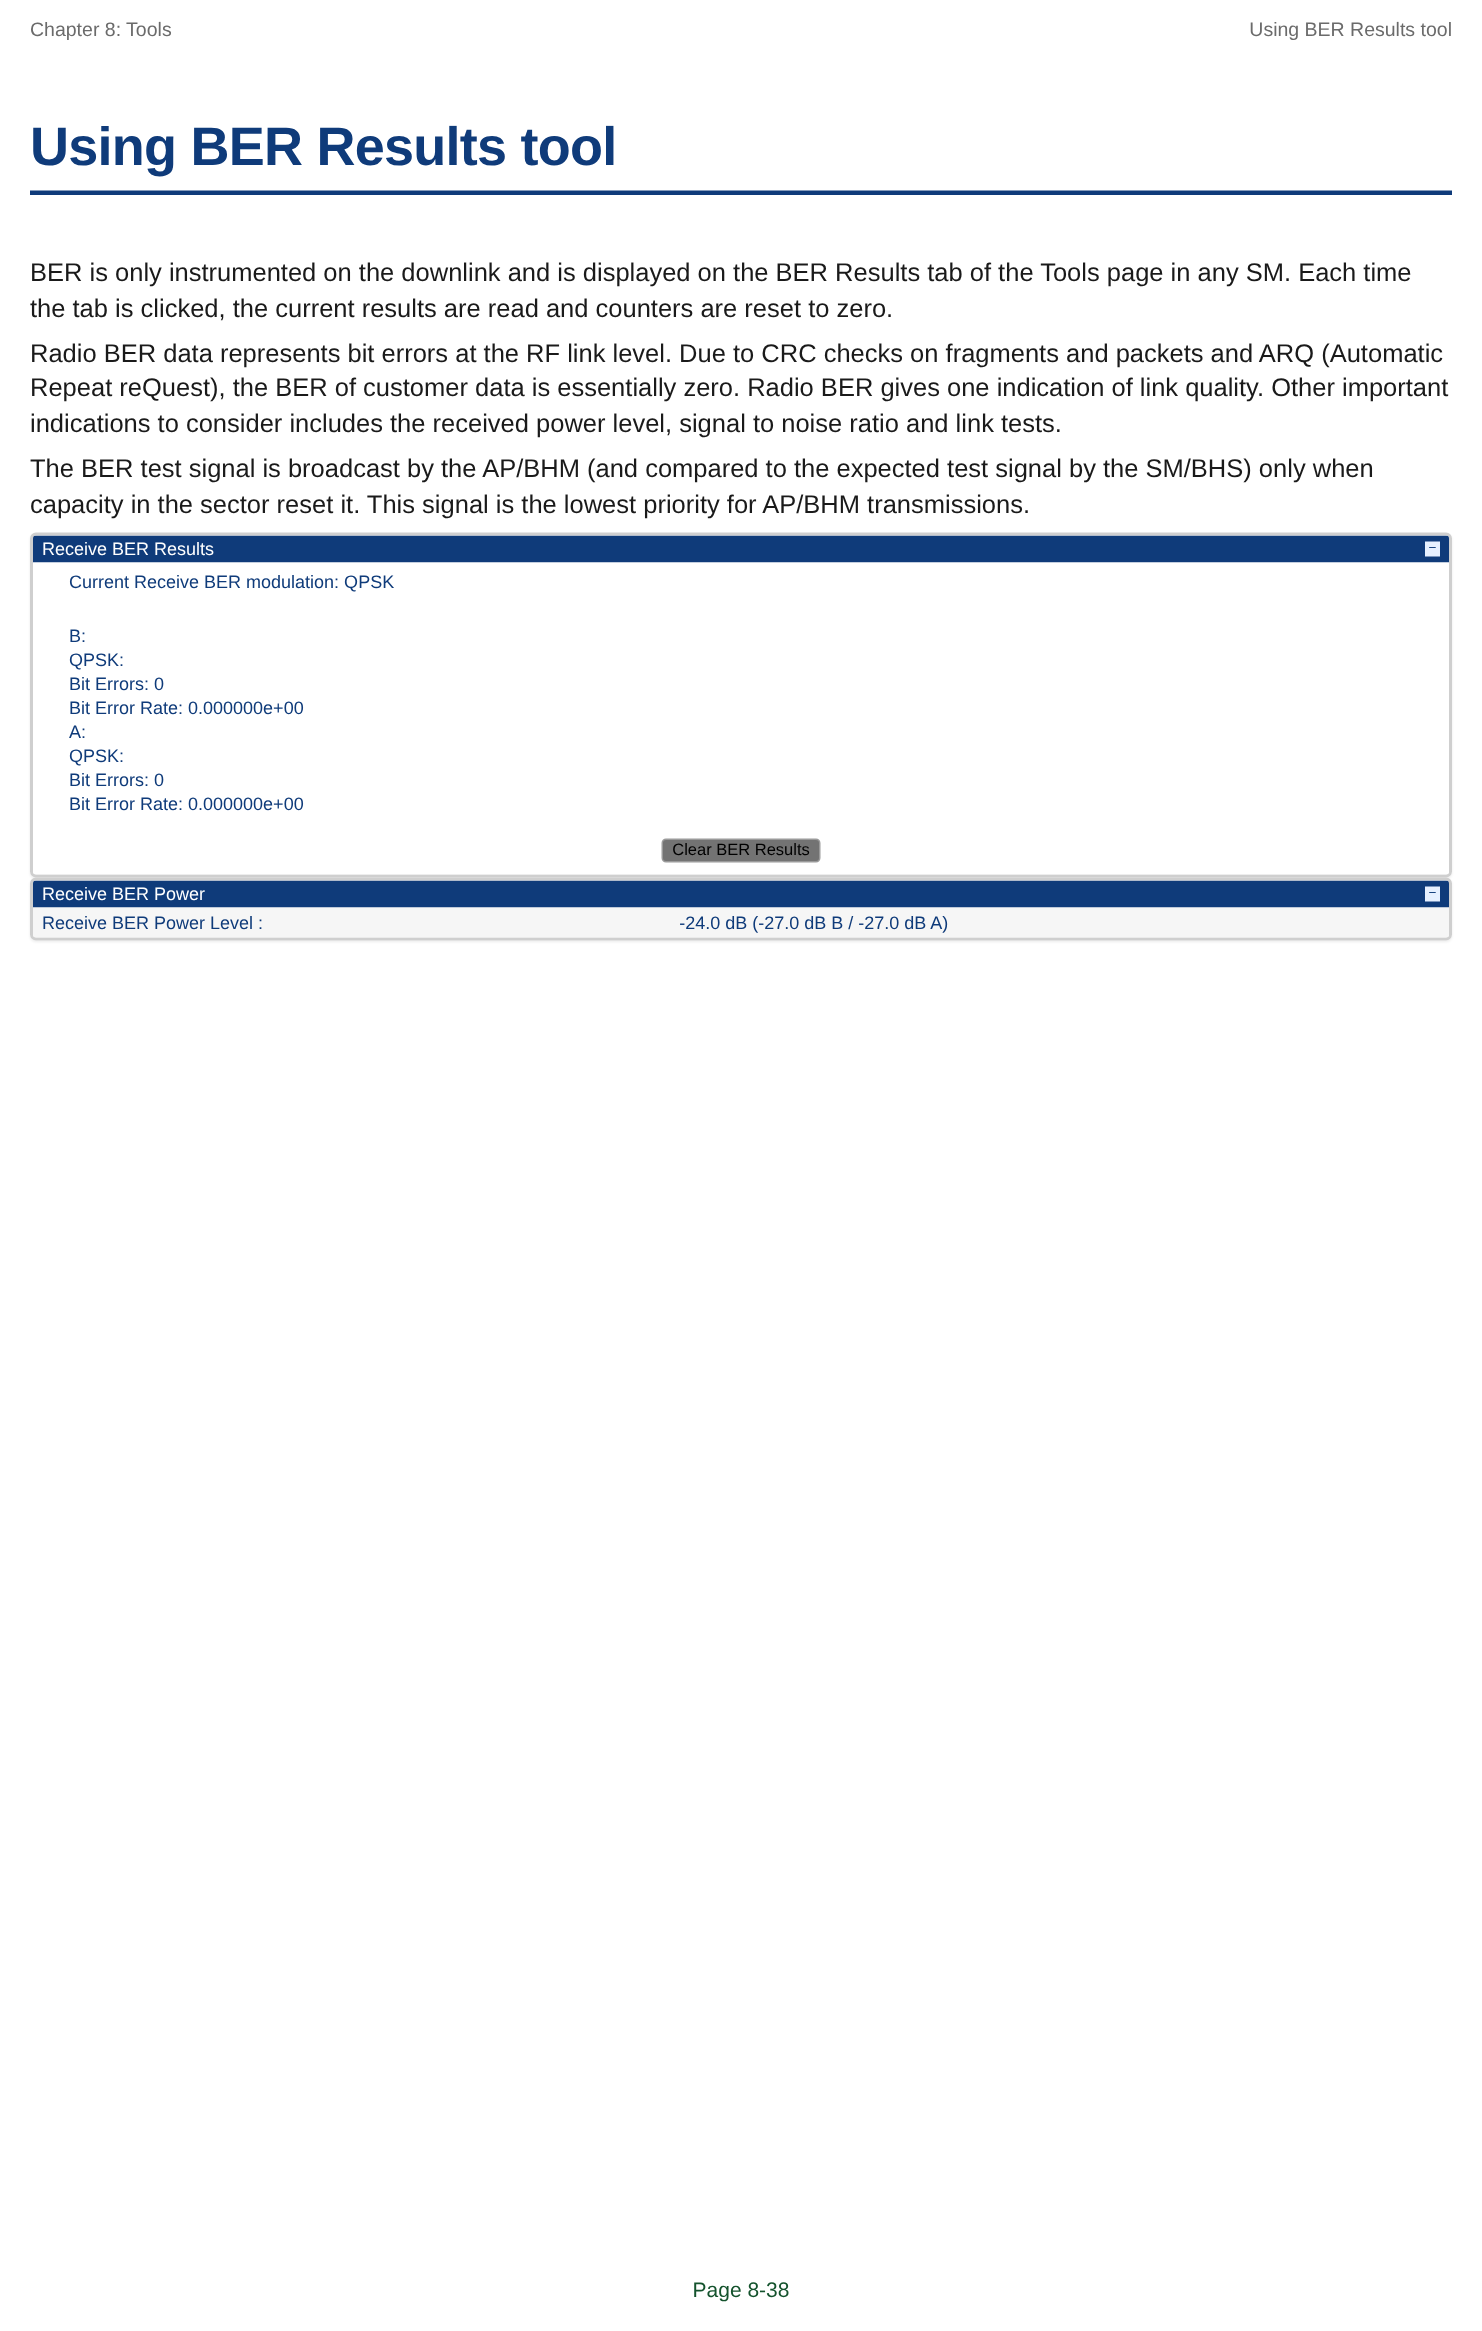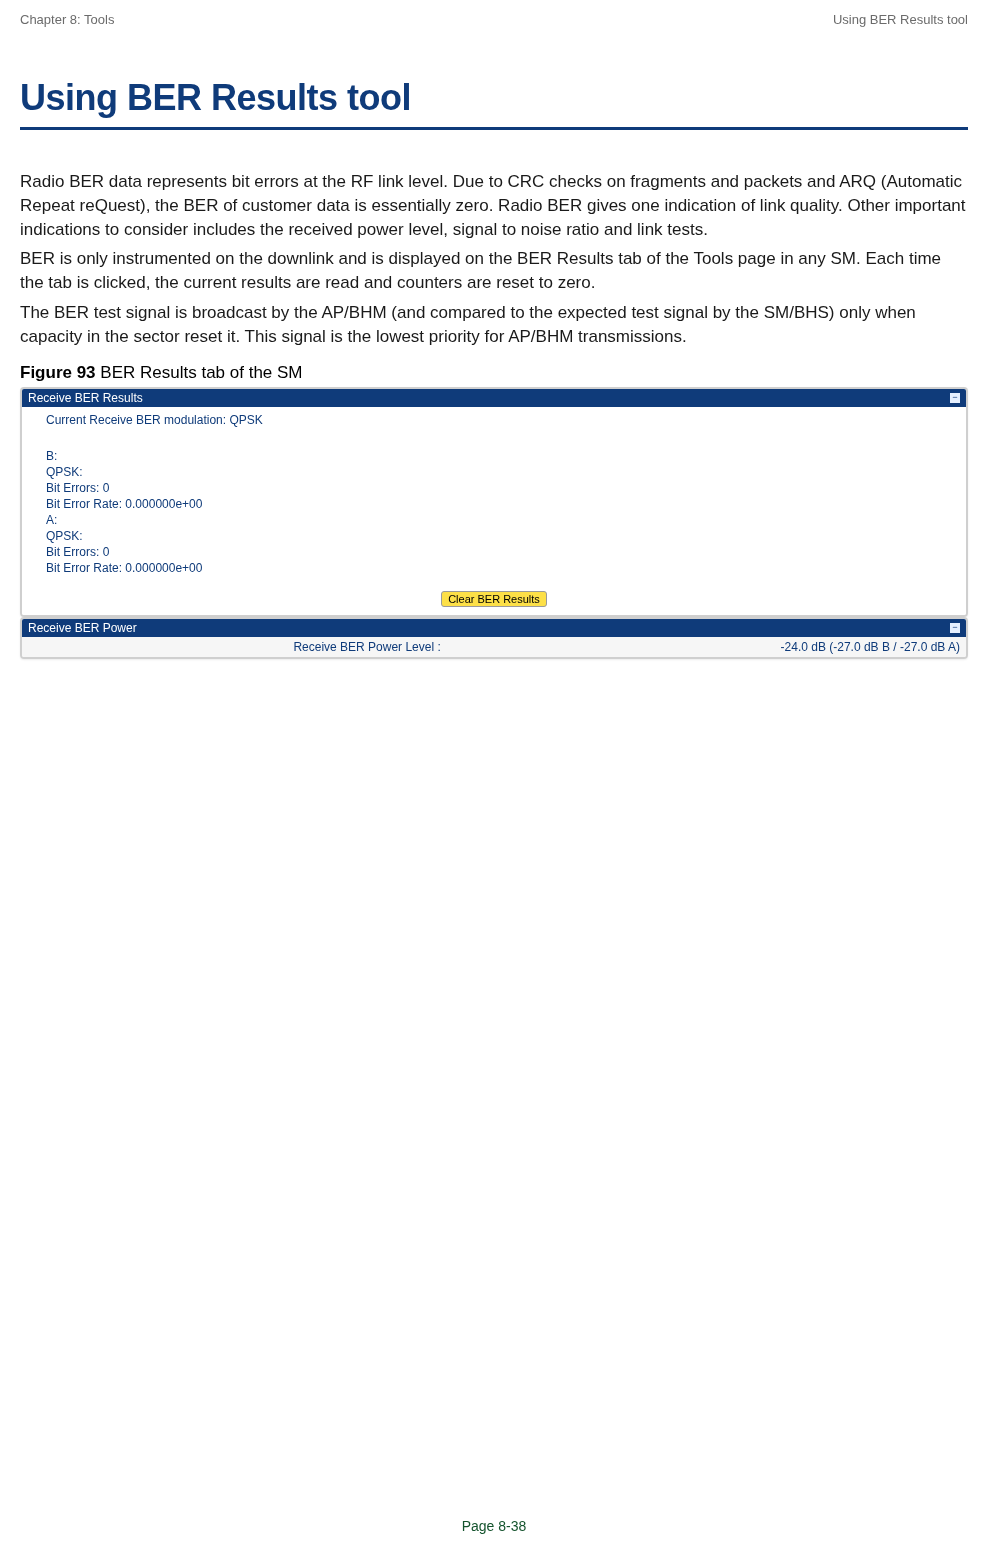--- a/index.html
+++ b/index.html
@@ -93,35 +93,34 @@
   }
   .indent1 { margin-left: 22px; }
   .indent2 { margin-left: 44px; }
   .button-row {
     text-align: center;
     padding: 4px 0 4px 0;
   }
   button.ui-btn {
     font-size: 11px;
     padding: 1px 6px;
-    background: #fde047;
+    background: #737373;
     border: 1px solid #9a9a9a;
     border-radius: 3px;
     cursor: pointer;
   }
   table.power-table {
     width: 100%;
     border-collapse: collapse;
     font-size: 12px;
     color: #0F3B7A;
     background: #f6f6f6;
   }
   table.power-table td {
     padding: 3px 6px;
-    text-align: right;
   }
   .footer {
     position: absolute;
     bottom: 20px;
     left: 0;
     right: 0;
     text-align: center;
     font-size: 14px;
     color: #14532d;
   }
@@ -131,27 +130,24 @@
 
 <div class="page">
   <div class="top-row">
     <span>Chapter 8:  Tools</span>
     <span>Using BER Results tool</span>
   </div>
 
   <h1 class="section-title">Using BER Results tool</h1>
   <hr class="title-rule">
 
+  <p class="body">BER is only instrumented on the downlink and is displayed on the BER Results tab of the Tools page in any SM. Each time the tab is clicked, the current results are read and counters are reset to zero.</p>
   <p class="body">Radio BER data represents bit errors at the RF link level. Due to CRC checks on fragments and packets and ARQ (Automatic Repeat reQuest), the BER of customer data is essentially zero. Radio BER gives one indication of link quality. Other important indications to consider includes the received power level, signal to noise ratio and link tests.</p>
-  <p class="body">BER is only instrumented on the downlink and is displayed on the BER Results tab of the Tools page in any SM. Each time the tab is clicked, the current results are read and counters are reset to zero.</p>
   <p class="body">The BER test signal is broadcast by the AP/BHM (and compared to the expected test signal by the SM/BHS) only when capacity in the sector reset it. This signal is the lowest priority for AP/BHM transmissions.</p>
 
-  <div class="figure-label">
-    <b>Figure 93</b><span>  BER Results tab of the SM</span>
-  </div>
 
   <div class="panel">
     <div class="panel-header">
       <span>Receive BER Results</span>
       <span class="collapse-box">−</span>
     </div>
     <div class="panel-body">
       <div class="line">Current Receive BER modulation: QPSK</div>
       <div class="line" style="height:8px"></div>
       <div class="line" style="height:8px"></div>

